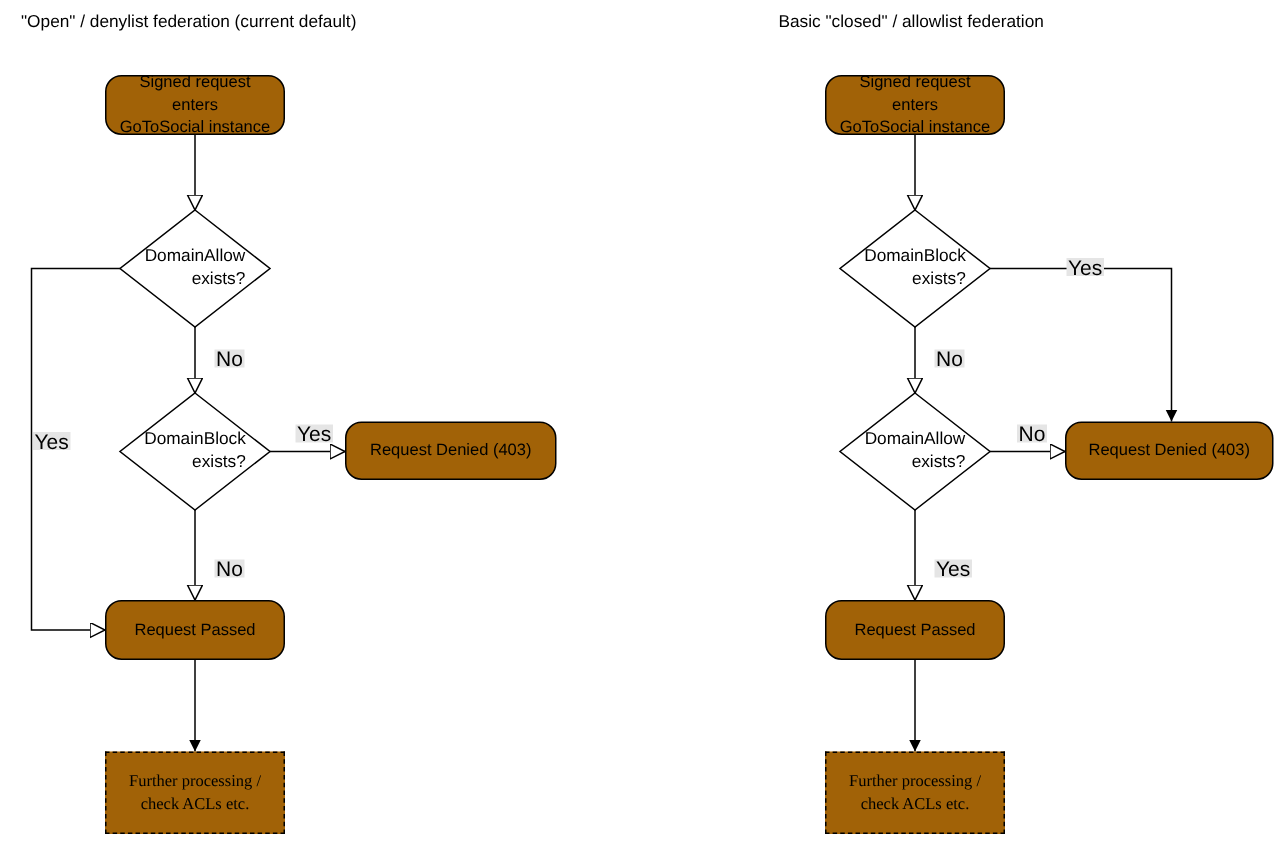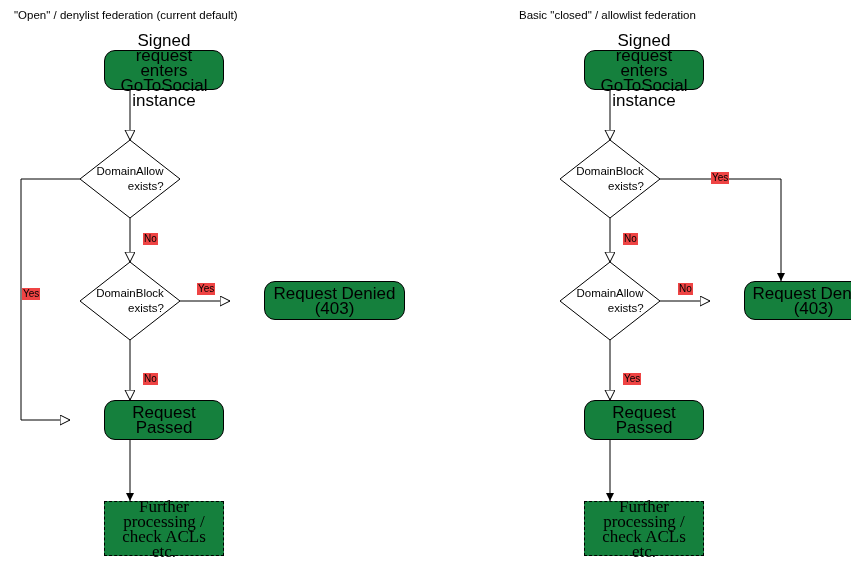--- a/index.html
+++ b/index.html
@@ -32,25 +32,24 @@
   #title-left  { left: 14px; top: 9px; }
   #title-right { left: 519px; top: 9px; }
 
   .node {
     position: absolute;
     box-sizing: border-box;
     display: flex;
     align-items: center;
     justify-content: center;
     text-align: center;
-    font-size: 17px;
+    font-size: 11px;
     line-height: 15px;
     color: #000000;
-    background: #15803d;
-    margin-left: 34px;
+    background: #a16207;
   }
   .node.rounded {
     border: 1px solid #000000;
     border-radius: 11px;
   }
   .node.dashed {
     border: 1px dashed #000000;
     border-radius: 0;
     font-family: Liberation Serif, serif;
   }
@@ -75,24 +74,24 @@
     align-items: center;
     justify-content: center;
     text-align: right;
     font-size: 11.5px;
     line-height: 15px;
     color: #000000;
     pointer-events: none;
   }
   .edge-label {
     position: absolute;
-    font-size: 10px;
+    font-size: 14px;
     line-height: 12px;
     color: #000000;
-    background: #ef4444;
+    background: #e5e5e5;
     padding: 0 1px;
     white-space: nowrap;
   }
 </style>
 </head>
 <body>
 
 <svg id="canvas" viewBox="0 0 851 561" xmlns="http://www.w3.org/2000/svg">
   <defs>
     <marker id="openArrow" markerWidth="12" markerHeight="12" refX="10" refY="5" orient="auto" markerUnits="userSpaceOnUse">

